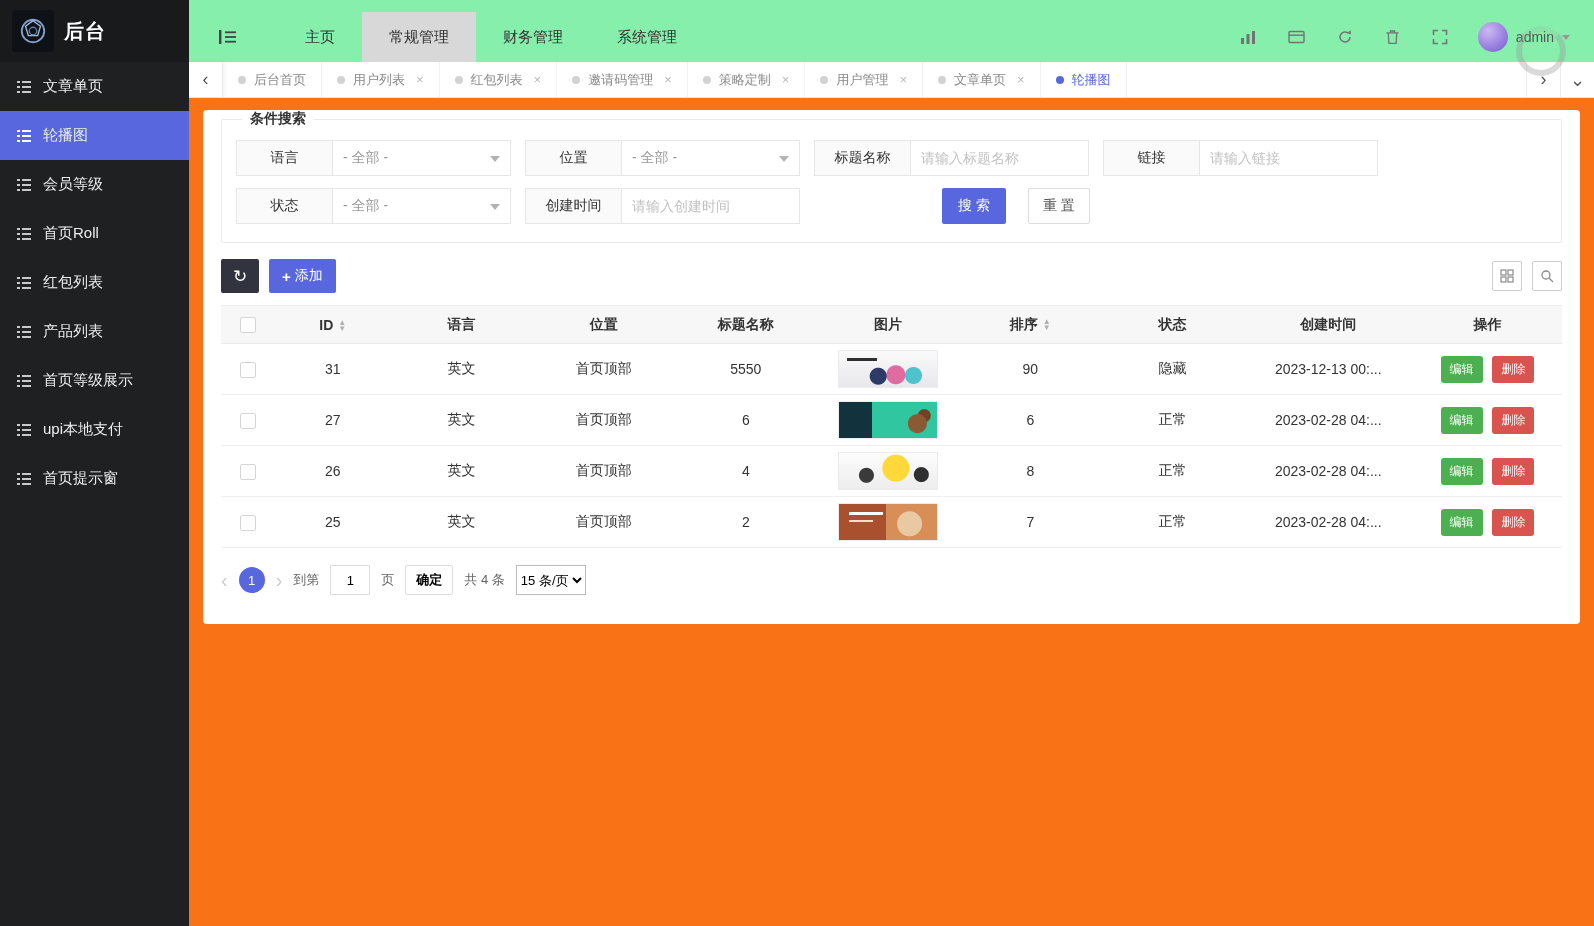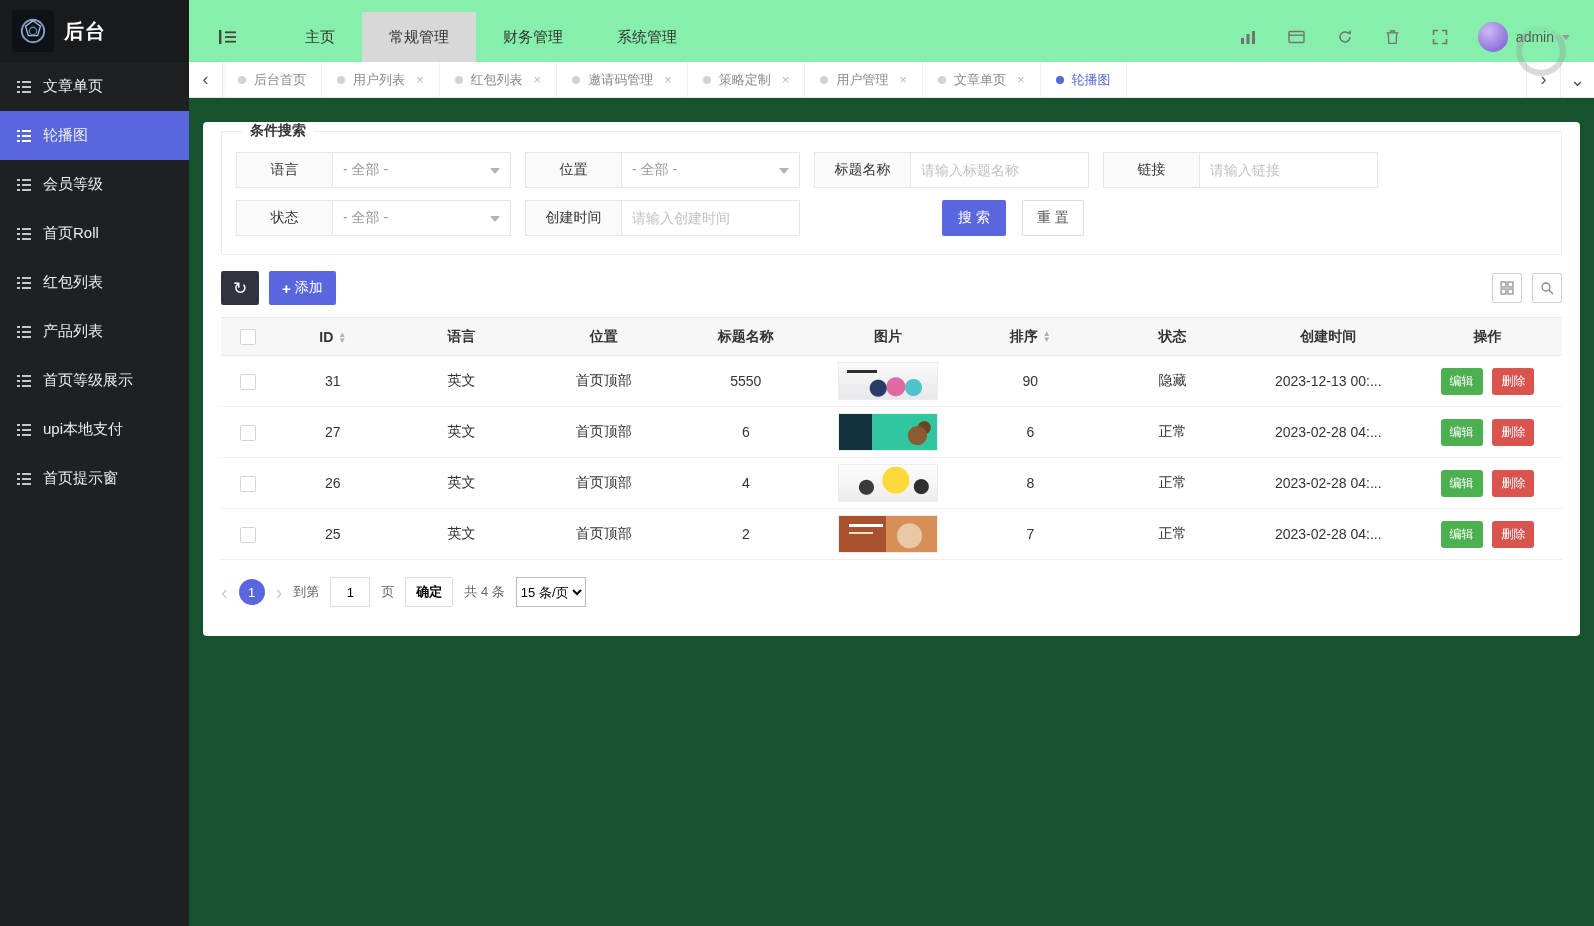--- a/index.html
+++ b/index.html
@@ -39,34 +39,34 @@
   .tab-arrow.left{border-right:1px solid #ececec;box-shadow:2px 0 4px rgba(0,0,0,.05)}
   .tab-arrow.right{border-left:1px solid #ececec;margin-left:auto}
   .tab-arrow.drop{border-left:1px solid #ececec}
   .tab{display:flex;align-items:center;gap:8px;padding:0 15px;font-size:13px;color:#8a8a8a;border-right:1px solid #f1f1f1;cursor:pointer;white-space:nowrap}
   .dot{width:8px;height:8px;border-radius:50%;background:#d2d2d2;flex-shrink:0}
   .tab.active{color:#5867dd}
   .tab.active .dot{background:#5867dd}
   .tab .x{color:#b9b9b9;font-size:13px;margin-left:3px}
 
   
-  .content{flex:1;overflow:auto;padding:12px 14px;background:#14532d}
+  .content{flex:1;overflow:auto;padding:0 14px;background:#f97316}
   .card{background:#fff;border-radius:4px;min-height:514px;padding-bottom:10px}
 
   fieldset.search{margin:12px 18px 0;border:1px solid #eaeaea;border-radius:2px;padding:0 14px 18px}
   legend{font-size:14px;font-weight:bold;color:#333;padding:0 8px;margin-left:6px}
   .f-row{display:flex;align-items:flex-end}
   .f-group{display:flex;margin:12px 14px 0 0}
   .f-label{width:97px;height:36px;border:1px solid #e6e6e6;background:#fafafa;display:flex;align-items:center;justify-content:center;font-size:14px;color:#333}
   .f-ctrl{width:178px;height:36px;border:1px solid #e6e6e6;border-left:none;background:#fff;position:relative;display:flex;align-items:center;padding:0 10px;font-size:14px;color:#999;cursor:pointer}
   input.f-ctrl{color:#333;cursor:text;outline:none}
   input::placeholder{color:#c2c2c2}
   .sel-caret{position:absolute;right:10px;top:15px;width:0;height:0;border-left:5px solid transparent;border-right:5px solid transparent;border-top:6px solid #b3b3b3}
   .btn{height:36px;border:none;border-radius:2px;font-size:14px;cursor:pointer}
-  .btn-search{background:#5867dd;color:#fff;padding:0 16px;margin:12px 4px 0 128px}
+  .btn-search{background:#5867dd;color:#fff;padding:0 16px;margin:12px 10px 0 128px}
   .btn-reset{background:#fff;border:1px solid #dcdcdc;color:#555;padding:0 14px;margin:12px 0 0 12px}
 
   
   .toolbar{display:flex;align-items:center;margin:16px 18px 12px}
   .btn-refresh{width:38px;height:34px;background:#31343e;color:#fff;border-radius:2px;display:flex;align-items:center;justify-content:center;font-size:17px;cursor:pointer}
   .btn-add{height:34px;background:#5867dd;color:#fff;border-radius:2px;display:flex;align-items:center;gap:4px;padding:0 13px;margin-left:10px;font-size:14px;cursor:pointer}
   .btn-add .plus{font-size:15px;font-weight:bold}
   .tool-right{margin-left:auto;display:flex;gap:10px}
   .tool-sq{width:30px;height:30px;border:1px solid #cfcfcf;border-radius:2px;background:#fff;display:flex;align-items:center;justify-content:center;cursor:pointer}
 

